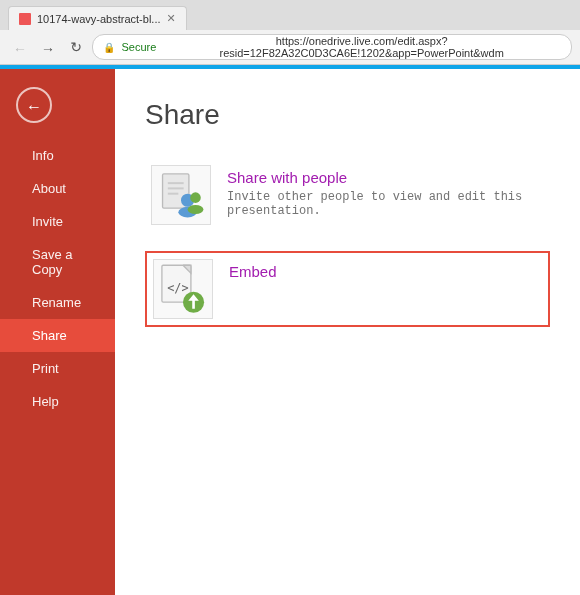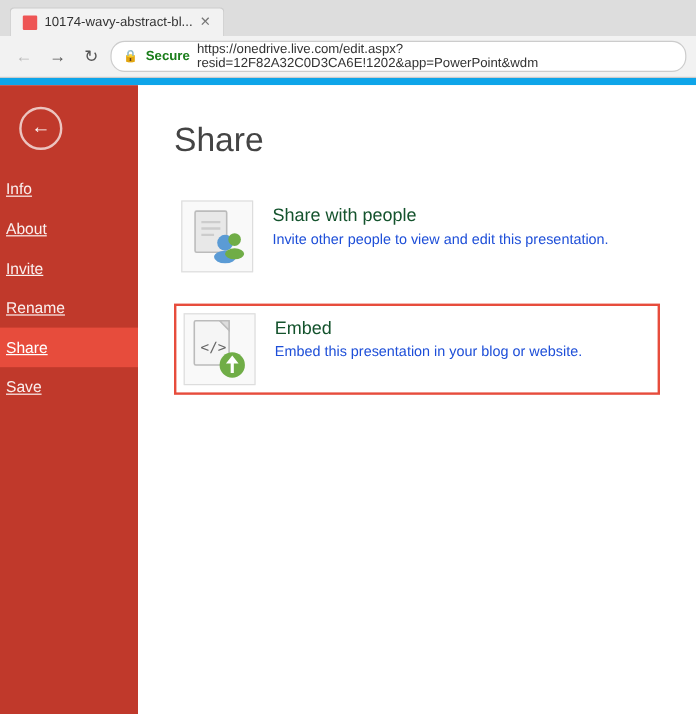--- a/index.html
+++ b/index.html
@@ -1,21 +1,21 @@
 <!DOCTYPE html>
 <html><head>
   <meta charset="utf-8">
   <style>
     * { margin: 0; padding: 0; box-sizing: border-box; }
     body { width: 580px; height: 595px; font-family: 'Segoe UI', Arial, sans-serif; overflow: hidden; background: #fff; }
 
     
     .browser-chrome {
       background: #f2f2f2;
-      border-bottom: 6px solid #0ea5e9;
+      border-bottom: 4px solid #0ea5e9;
     }
     .tab-bar {
       display: flex;
       align-items: center;
       padding: 6px 8px 0 8px;
       background: #ddd;
     }
     .tab {
       background: #f2f2f2;
       border: 1px solid #ccc;
@@ -58,22 +58,22 @@
       display: flex;
       align-items: center;
       background: #fff;
       border: 1px solid #ccc;
       border-radius: 12px;
       padding: 3px 10px;
       gap: 6px;
       height: 26px;
     }
     .secure-icon { color: #1a7d1a; font-size: 10px; }
-    .secure-label { color: #1a7d1a; font-size: 11px; font-weight: 700; }
-    .address-text { font-size: 11px; color: #333; flex: 1; }
+    .secure-label { color: #1a7d1a; font-size: 11px; font-weight: 400; }
+    .address-text { font-size: 11px; color: #333; flex: 1; text-align: center; }
 
     
     .app-container {
       display: flex;
       height: calc(595px - 68px);
     }
 
     
     .sidebar {
       width: 115px;
@@ -88,26 +88,25 @@
       width: 36px; height: 36px;
       border-radius: 50%;
       border: 2px solid rgba(255,255,255,0.7);
       display: flex; align-items: center; justify-content: center;
       margin: 8px 12px 16px 16px;
       cursor: pointer;
       color: #fff;
       font-size: 16px;
     }
     .sidebar-item {
-      padding: 9px 5px;
+      padding: 9px 32px;
       font-size: 13px;
       color: rgba(255,255,255,0.92);
       cursor: pointer;
       user-select: none;
-      text-decoration: underline;
     }
     .sidebar-item.active {
       background: #e74c3c;
       color: #fff;
       font-weight: 500;
     }
 
     
     .main-content {
       flex: 1;
@@ -137,27 +136,28 @@
     .option-icon-box {
       width: 60px; height: 60px;
       border: 1px solid #ddd;
       display: flex; align-items: center; justify-content: center;
       flex-shrink: 0;
       background: #f9f9f9;
     }
     .option-text-block { padding-top: 4px; }
     .option-title {
       font-size: 15px;
-      color: #14532d;
+      color: #a21caf;
       font-weight: 400;
       margin-bottom: 4px;
     }
     .option-desc {
       font-size: 12px;
-      color: #1d4ed8;
+      color: #737373;
+      font-family: Liberation Mono, monospace;
     }
   </style>
 </head>
 <body>
 
 <div class="browser-chrome">
   <div class="tab-bar">
     <div class="tab">
       <span class="tab-favicon"></span>
       <span class="tab-title">10174-wavy-abstract-bl...</span>
@@ -186,27 +186,33 @@
     <div class="sidebar-item">
       <span>Info</span>
     </div>
     <div class="sidebar-item">
       <span>About</span>
     </div>
     <div class="sidebar-item">
       <span>Invite</span>
     </div>
     <div class="sidebar-item">
+      <span>Save a Copy</span>
+    </div>
+    <div class="sidebar-item">
       <span>Rename</span>
     </div>
     <div class="sidebar-item active">
       <span>Share</span>
     </div>
     <div class="sidebar-item">
-      <span>Save</span>
+      <span>Print</span>
+    </div>
+    <div class="sidebar-item">
+      <span>Help</span>
     </div>
   </div>
 
   <div class="main-content">
     <h1 class="page-title">Share</h1>
 
     <div class="share-option">
       <div class="option-icon-box">
         <svg viewBox="0 0 44 44" fill="none" xmlns="http://www.w3.org/2000/svg">
 
@@ -236,18 +242,17 @@
           <polyline points="22,4 28,4 28,10 22,4" fill="#ddd" stroke="#bbb" stroke-width="1"></polyline>
 
           <text x="10" y="24" font-size="9" fill="#666" font-family="monospace">&lt;/&gt;</text>
 
           <circle cx="30" cy="32" r="8" fill="#70ad47"></circle>
           <polygon points="30,26 34,31 31,31 31,37 29,37 29,31 26,31" fill="#fff"></polygon>
         </svg>
       </div>
       <div class="option-text-block">
         <div class="option-title">Embed</div>
-        <div class="option-desc">Embed this presentation in your blog or website.</div>
       </div>
     </div>
 
   </div>
 </div>
 
 </body></html>

